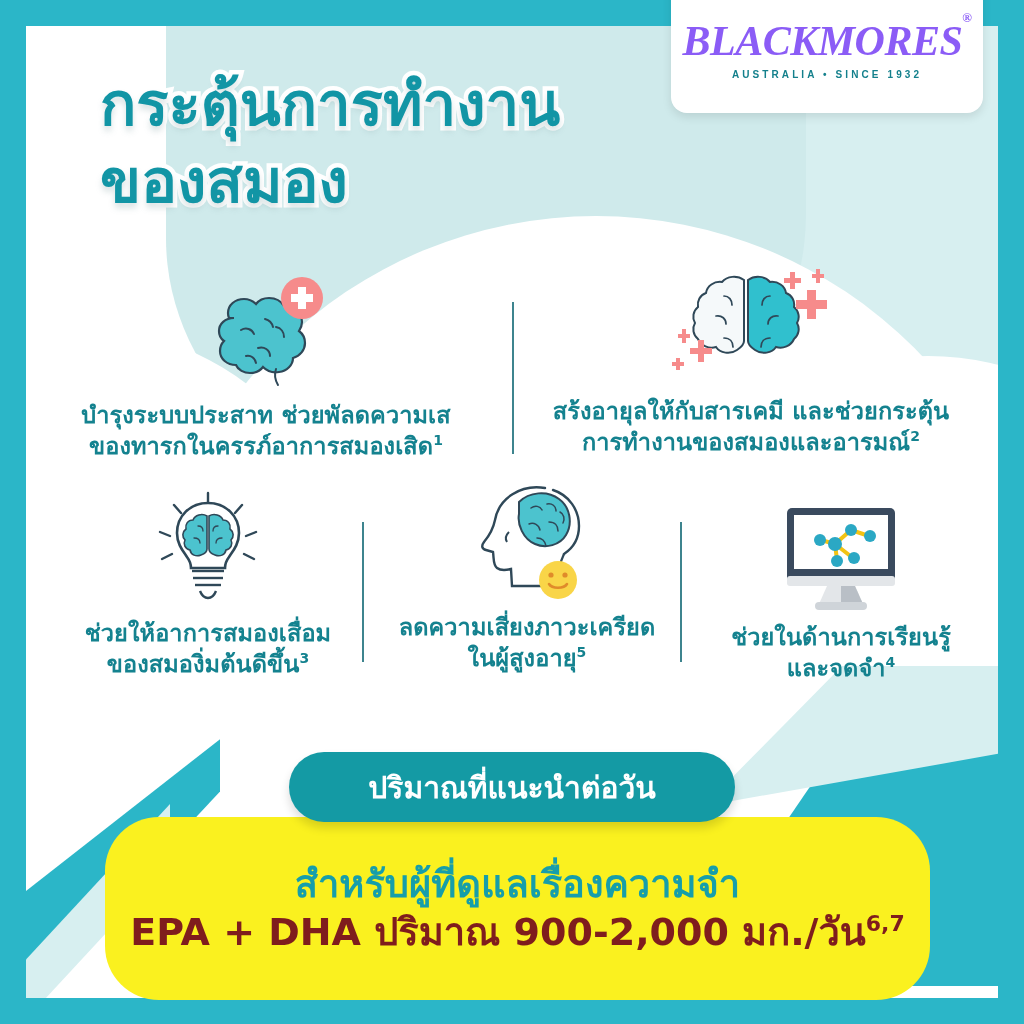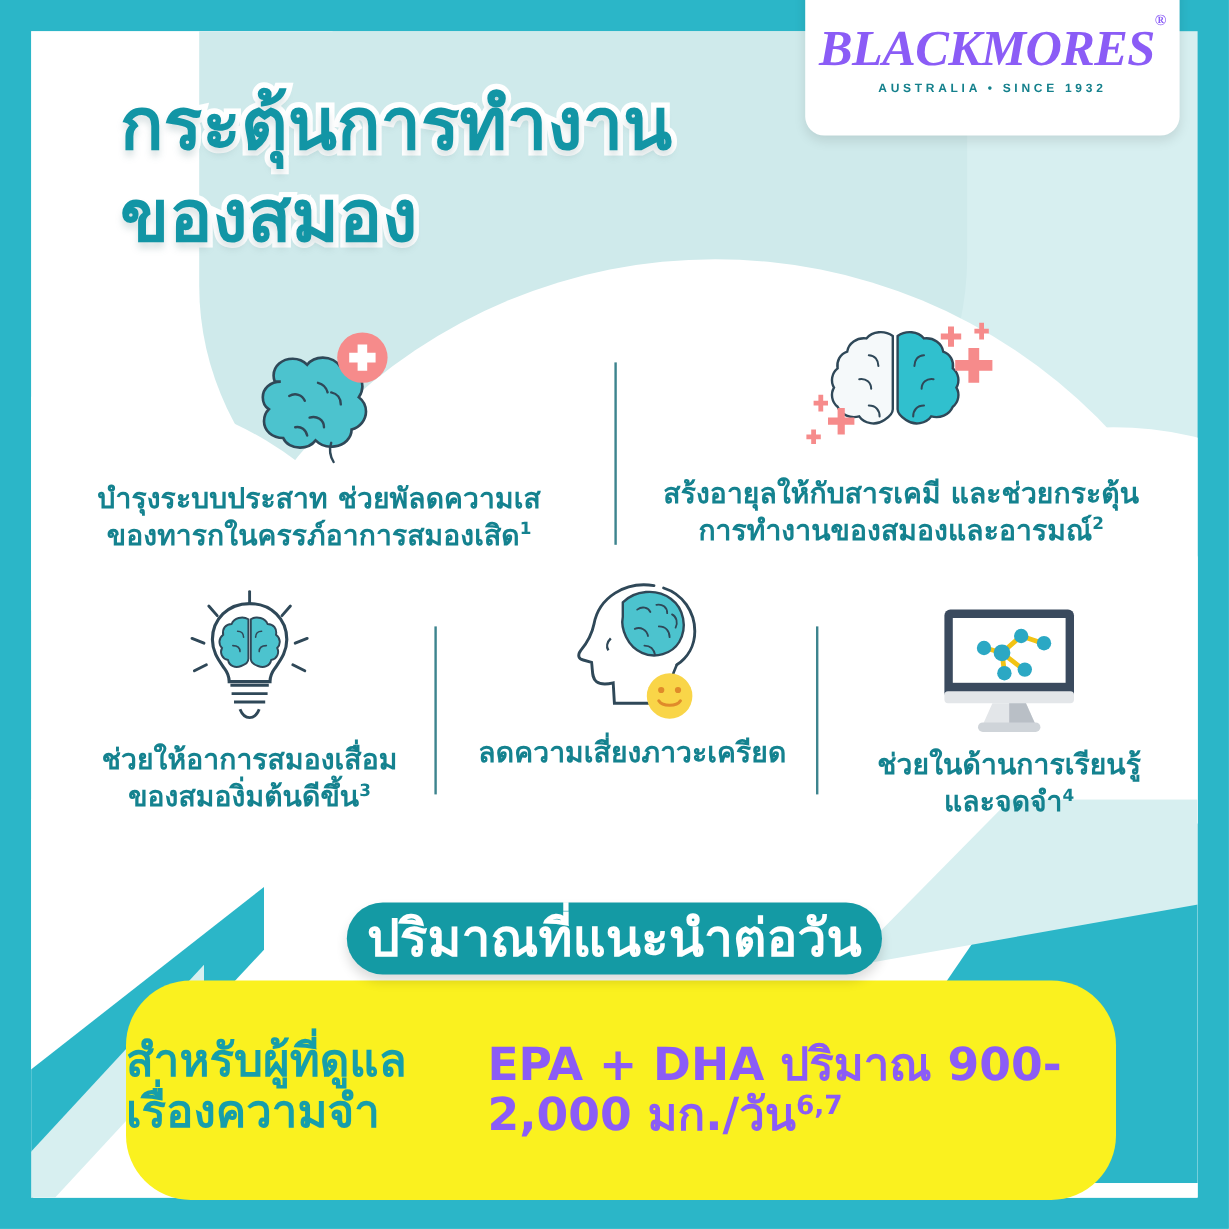--- a/index.html
+++ b/index.html
@@ -104,36 +104,36 @@
   .c4{left:332px;top:212px;width:310px;}
   .c5{left:648px;top:222px;width:306px;}
 
   .vdiv{position:absolute;width:2px;background:#1b6e7a;opacity:.85;}
   .vdiv-top{left:472px;top:32px;height:152px;}
   .vdiv-b1{left:322px;top:252px;height:140px;}
   .vdiv-b2{left:640px;top:252px;height:140px;}
 
   
   .pill{
-    position:absolute;left:289px;top:752px;width:446px;height:60px;
+    position:absolute;left:289px;top:752px;width:446px;height:70px;
     background:#149aa4;border-radius:40px;
     box-shadow:0 6px 10px rgba(0,0,0,.14);
     display:flex;align-items:center;justify-content:center;
-    color:#ffffff;font-size:43px;font-weight:bold;z-index:4;
+    color:#ffffff;font-size:30px;font-weight:bold;z-index:4;
   }
   .yellow-card{
     position:absolute;left:105px;top:817px;width:825px;height:183px;
     background:#faf11f;border-radius:54px;z-index:3;
-    display:flex;flex-direction:row;align-items:center;justify-content:center;
+    display:flex;flex-direction:column;align-items:center;justify-content:center;
   }
   .yellow-line1{
     color:#169eaa;font-size:38px;font-weight:bold;line-height:1.1;margin-bottom:6px;
   }
   .yellow-line2{
-    color:#8b5cf6;font-size:38px;font-weight:bold;line-height:1.1;
+    color:#7f1d1d;font-size:38px;font-weight:bold;line-height:1.1;
   }
   .yellow-line2 sup{font-size:22px;}
 </style>
 </head>
 <body>
 
 <div class="poster">
 
   <div class="inner-panel">
     <div class="blob-white-1"></div>
@@ -279,20 +279,21 @@
           <circle cx="101" cy="100" r="19" fill="#f9d548"></circle>
           <g fill="#e08b2a">
             <circle cx="94" cy="95" r="2.6"></circle>
               <circle cx="108" cy="95" r="2.6"></circle>
           </g>
           <path d="M92 104c3 5 15 5 18 0" fill="none" stroke="#e08b2a" stroke-width="2.6" stroke-linecap="round"></path>
         </svg>
       </div>
       <div class="txt">
         <div>ลดความเสี่ยงภาวะเครียด</div>
+        <div><span>ในผู้สูงอายุ</span><sup>5</sup></div>
       </div>
     </div>
 
     <div class="cell c5">
       <div class="icon">
         <svg width="136" height="112" viewBox="0 0 136 112">
           <rect x="14" y="8" width="108" height="74" rx="5" fill="#3a4a5e"></rect>
           <rect x="21" y="15" width="94" height="54" fill="#ffffff"></rect>
           <rect x="14" y="76" width="108" height="10" rx="3" fill="#e3e6e9"></rect>
           <path d="M54 86h28l8 18H46z" fill="#e3e6e9"></path>

